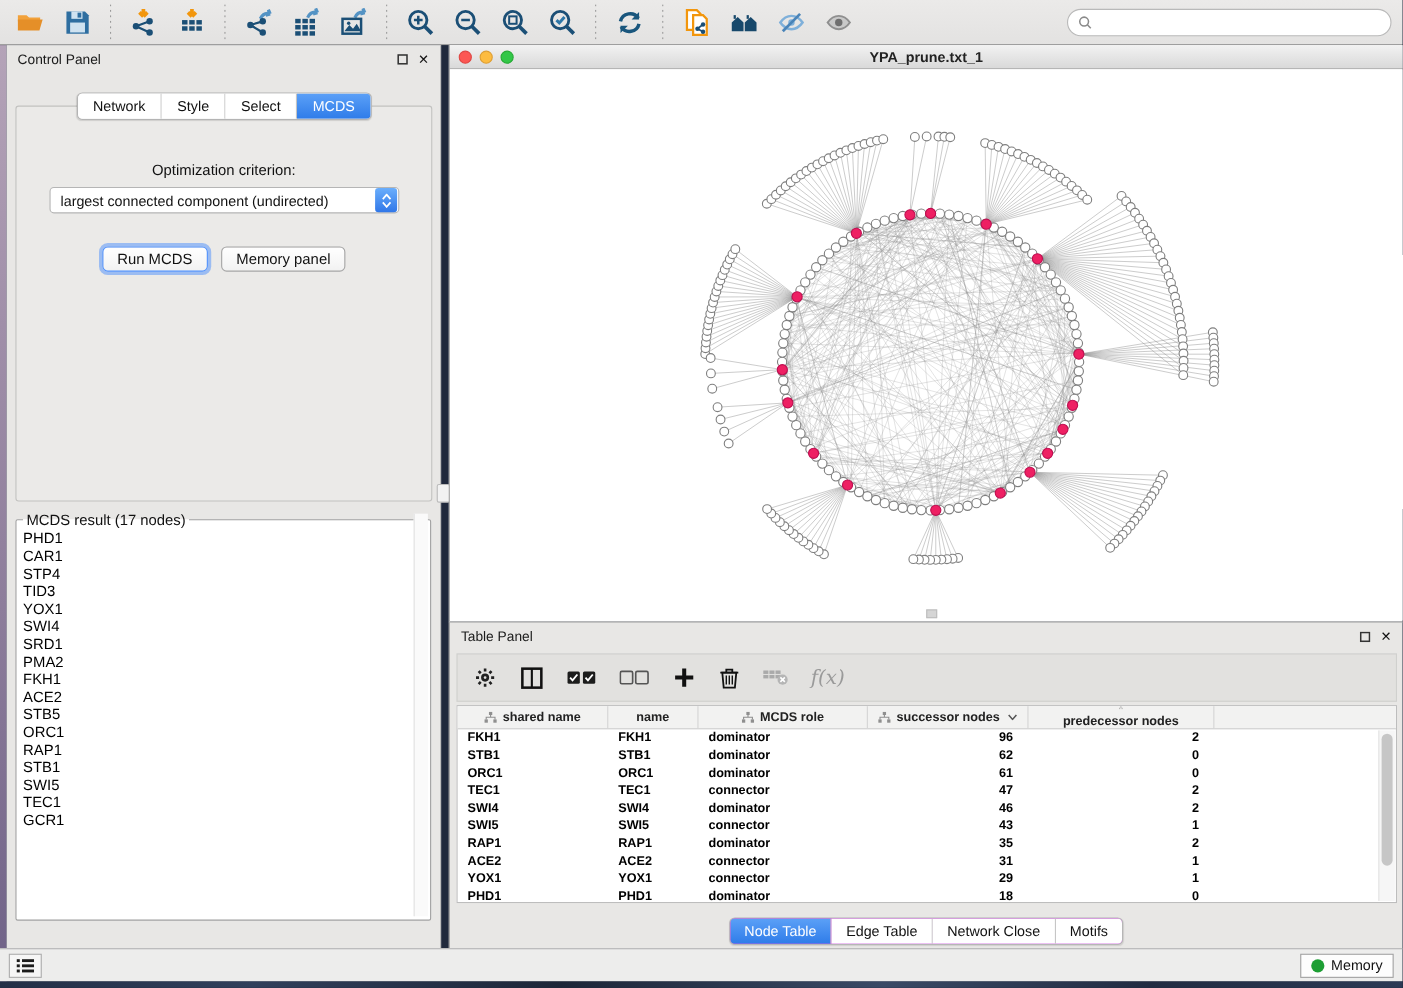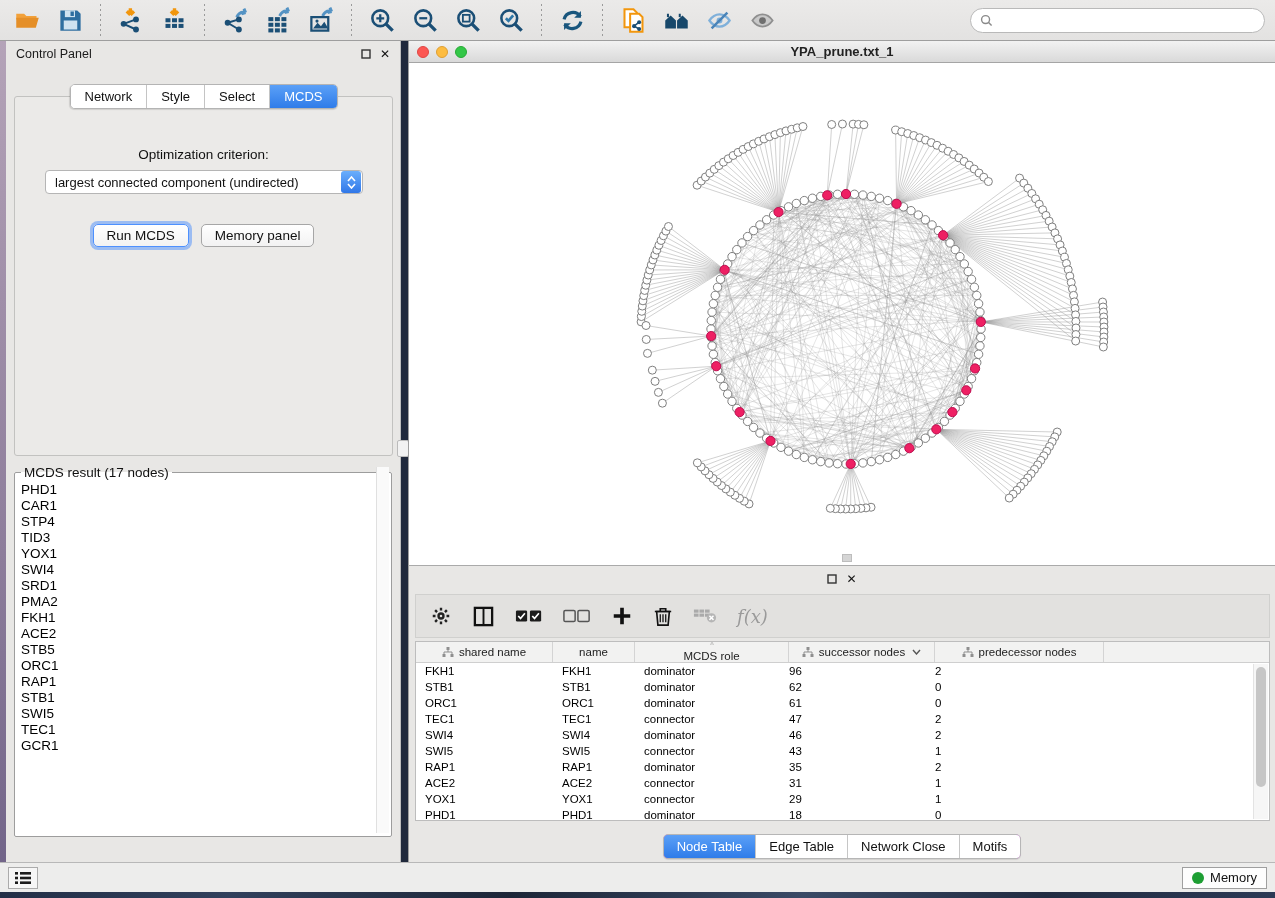--- a/index.html
+++ b/index.html
@@ -81,31 +81,31 @@
   #canvas-resize-handle { position:absolute; left:50%; bottom:2px; width:10px; height:8px; background:#d5d5d5;
     border:1px solid #bdbdbd; }
 
   
   #table-panel { position:absolute; left:408px; top:565px; width:867px; height:297px; background:#e8e7e5;
     border-left:1px solid #9e9e9e; border-top:1px solid #aaa; }
   #tp-toolbar { position:absolute; left:6px; top:28px; width:855px; height:44px; background:#e2e1df;
     border:1px solid #d0d0ce; display:flex; align-items:center; gap:20px; padding:16px 14px; }
   .tp-ic { display:flex; align-items:center; justify-content:center; height:30px; }
   .fx-label { font-family:"DejaVu Serif","Liberation Serif",serif; font-style:italic; font-size:18px; color:#9a9a9a; }
-  #node-table { position:absolute; left:6px; top:75px; width:855px; height:180px; background:#fff; border:1px solid #bdbdbd; }
+  #node-table { position:absolute; left:6px; top:75px; width:855px; height:180px; background:#fff; border:1px solid #bdbdbd;font-weight:bold; }
   .thead { display:flex; height:21px; background:#f2f2f1; border-bottom:1px solid #cfcfcf; }
   .th { display:flex; align-items:center; justify-content:center; gap:5px; font-size:11.5px; color:#222;
     border-right:1px solid #d4d4d4; position:relative; }
   .th .sort { margin-left:2px; }
-  .c0{width:137px;} .c1{width:82px;} .c2{width:154px;flex-direction:column;} .c3{width:146px;} .c4{width:169px;} .c5{flex:1;border-right:none;}
+  .c0{width:137px;} .c1{width:82px;} .c2{width:154px;} .c3{width:146px;} .c4{width:169px;flex-direction:column;} .c5{flex:1;border-right:none;}
   .tbody { position:relative; }
   .tr { display:flex; height:16px; }
   .td { font-size:11.5px; color:#000; line-height:16px; }
   .td.c0,.td.c1,.td.c2 { padding-left:9px; }
-  .td.c3,.td.c4 { text-align:left; padding-right:14px; }
+  .td.c3,.td.c4 { text-align:right; padding-right:14px; }
   #table-scroll { position:absolute; right:1px; top:22px; bottom:1px; width:15px; background:#f6f6f6;
     border-left:1px solid #e3e3e3; }
   #table-scroll .thumb { position:absolute; left:2px; right:2px; top:3px; height:120px; background:#c6c6c6; border-radius:6px; }
   #tp-tabs { position:absolute; left:0; right:0; top:268px; display:flex; justify-content:center; }
   #tp-tabs .wrap { display:flex; border:1px solid #b6b6b6; border-radius:5px; overflow:hidden; background:#d946ef;
     box-shadow:0 1px 1px rgba(0,0,0,.1); }
   .btab { padding:4px 13px; font-size:13px; color:#111; background:#fff; border-right:1px solid #c6c6c6; }
   .btab:last-child { border-right:none; }
   .btab.active { background:linear-gradient(#5ba0f7,#2f7ce9); color:#fff; }
 
@@ -1131,20 +1131,21 @@
             <circle cx="307.22967104832696" cy="303.21104303529495" r="4.6" fill="#ee2063" stroke="#bf0d50" stroke-width="1"></circle>
             <circle cx="302.18501280813257" cy="273.0653540927974" r="4.6" fill="#ee2063" stroke="#bf0d50" stroke-width="1"></circle>
           </g>
         </svg>
       <div id="canvas-resize-handle"></div>
     </div>
   </div>
 
   <div id="table-panel">
     <div class="panel-head">
+      <span class="panel-title">Table Panel</span>
       <span class="wctl">
         <span class="float-btn">
             <svg width="10" height="10" viewBox="0 0 10 10">
               <rect x="1" y="1" width="8" height="8" fill="none" stroke="#333" stroke-width="1.4"></rect>
             </svg>
           </span>
         <span class="close-btn">✕</span>
       </span>
     </div>
     <div id="tp-toolbar">

